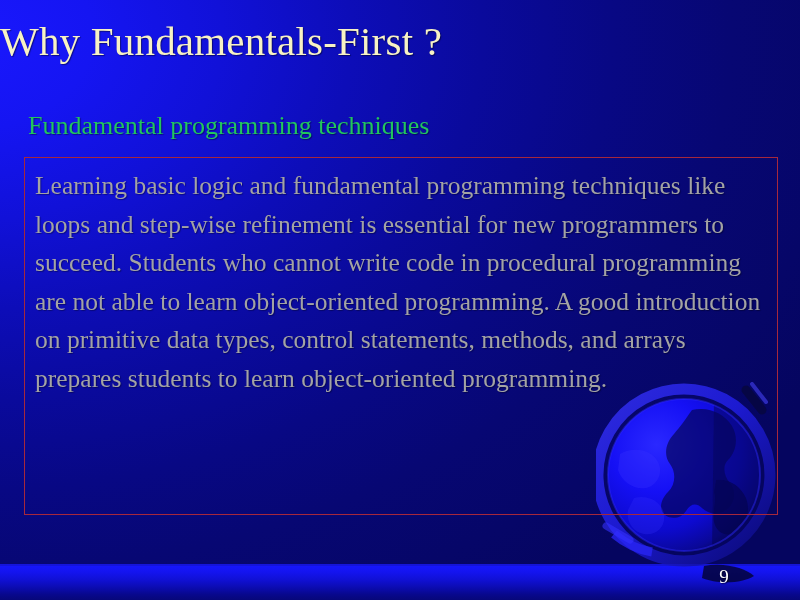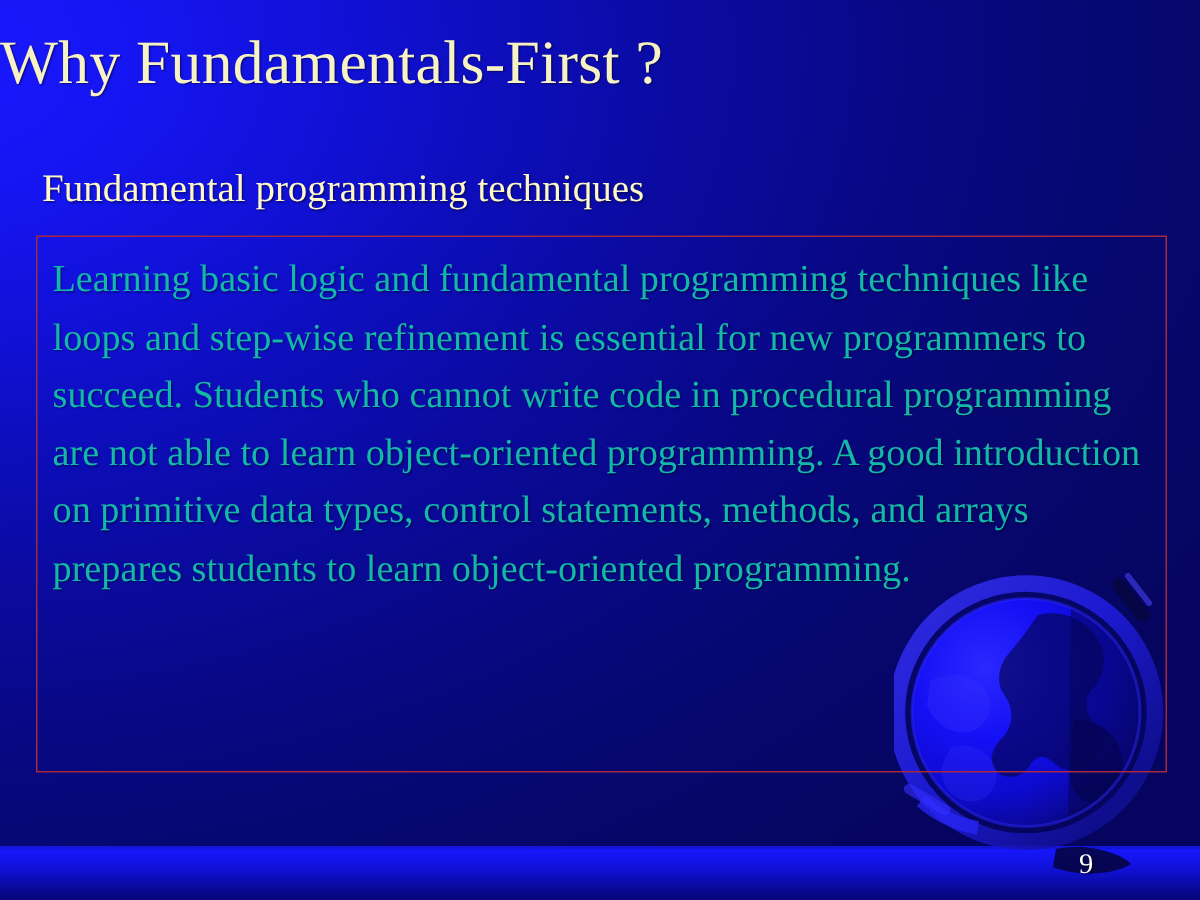--- a/index.html
+++ b/index.html
@@ -81,42 +81,42 @@
     white-space: nowrap;
   }
 
   
   #subtitle-line {
     position: absolute;
     left: 28px;
     top: 110px;
     font-size: 26px;
     line-height: 1.2;
-    color: #fef9c3;
+    color: #22c55e;
     text-shadow: 1px 1px 1px rgba(0,0,0,0.4);
   }
 
   
   #body-textbox {
     position: absolute;
     left: 24px;
     top: 157px;
     width: 754px;
     height: 358px;
     border: 1px solid #a6283c;
     box-sizing: border-box;
   }
   #body-paragraph {
     position: absolute;
     left: 10px;
     top: 9px;
     width: 736px;
     font-size: 25.5px;
     line-height: 38.5px;
-    color: #14b8a6;
+    color: #a3a3a3;
     text-shadow: 1px 1px 1px rgba(0,0,0,0.35);
   }
 
   
   #page-number {
     position: absolute;
     left: 712px;
     top: 566px;
     width: 24px;
     text-align: center;

